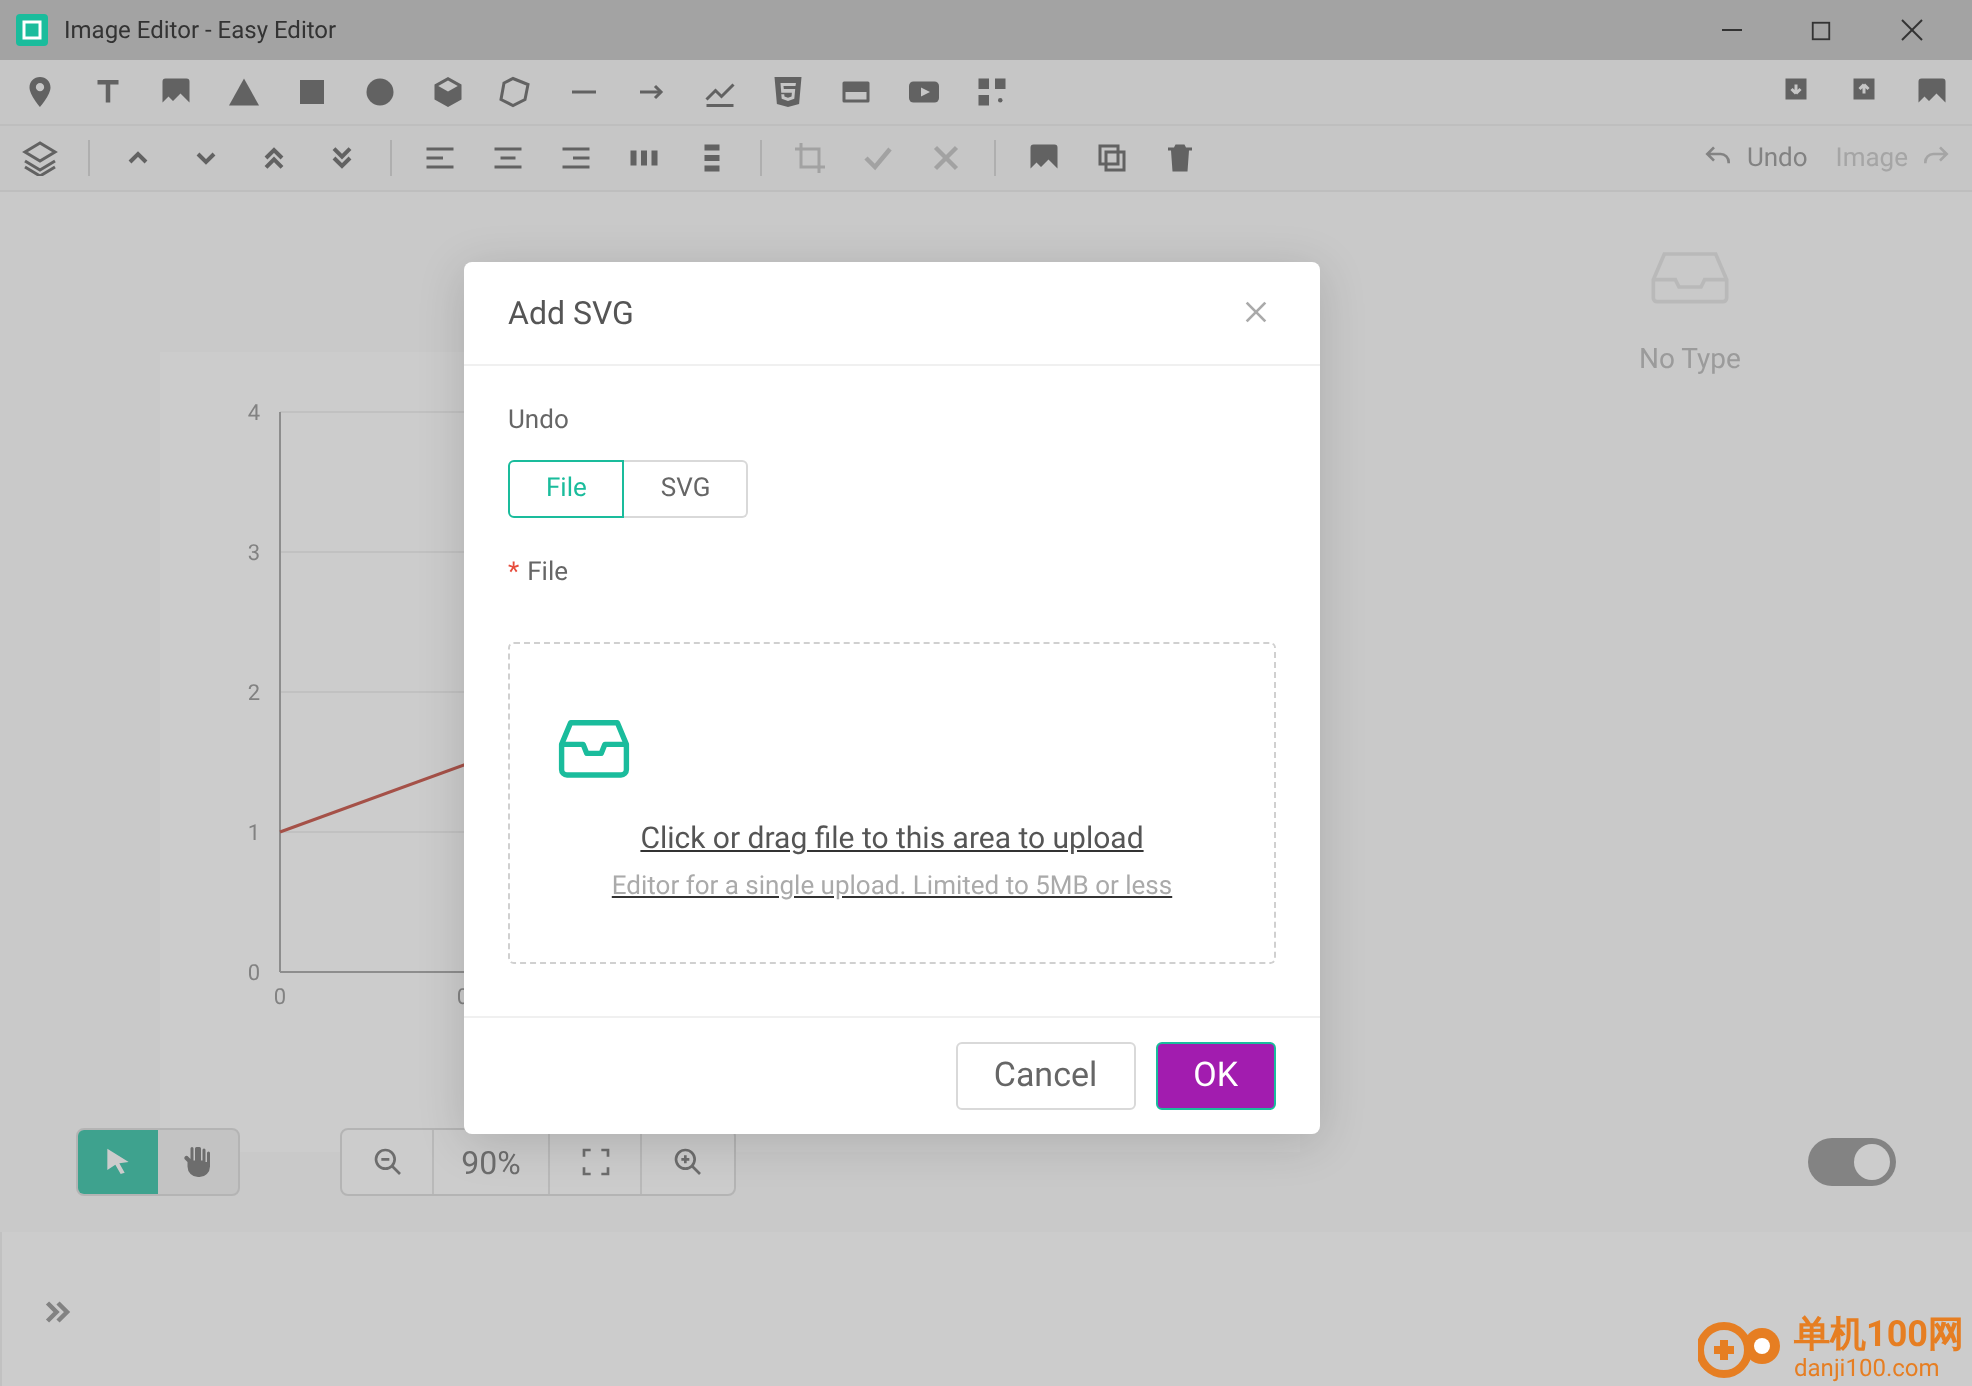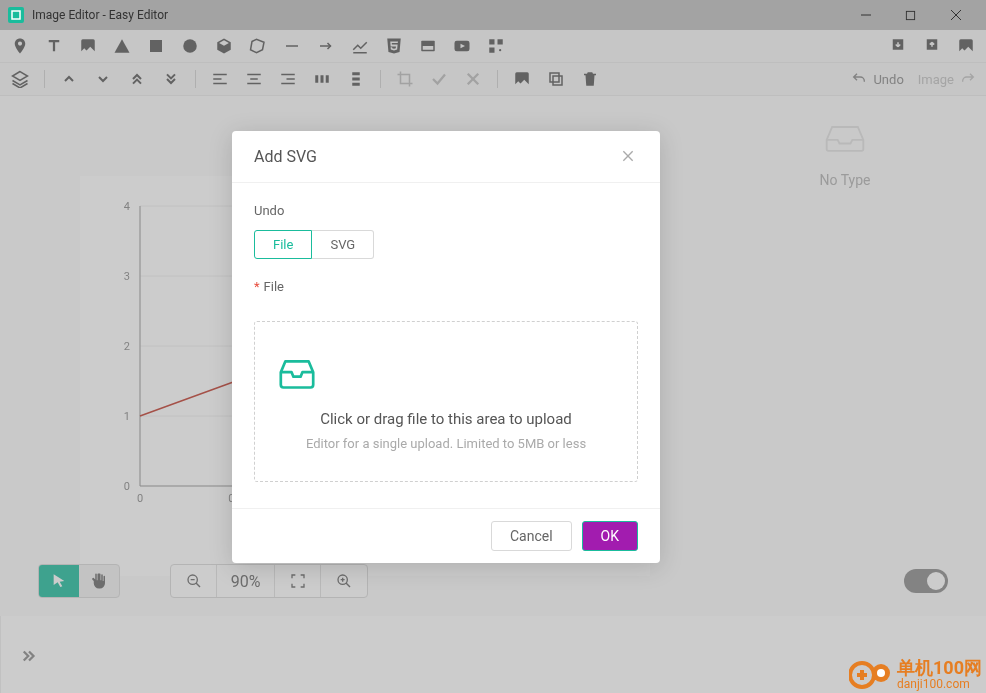--- a/index.html
+++ b/index.html
@@ -58,26 +58,26 @@
 .modal-close { width: 18px; height: 18px; color: #aaa; cursor: pointer; }
 .modal-body { padding: 20px 22px 26px; }
 .form-label { font-size: 13px; color: #666; margin-bottom: 12px; }
 .seg { display: flex; }
 .seg .seg-btn { padding: 6px 18px; border: 1px solid #d9d9d9; font-size: 13px; color: #666; cursor: pointer; background:#fff;}
 .seg .seg-btn:first-child { border-radius: 3px 0 0 3px; }
 .seg .seg-btn:last-child { border-radius: 0 3px 3px 0; border-left: none;}
 .seg .seg-btn.active { border-color: #1abc9c; color: #1abc9c; z-index: 1; border-left: 1px solid #1abc9c; }
 .req-label { font-size: 13px; color: #666; margin: 20px 0 27px; }
 .req-label .star { color: #e74c3c; margin-right: 4px; }
-.upload-area { border: 1px dashed #d0d0d0; border-radius: 3px; padding: 34px 20px 30px; text-align: center; cursor: pointer; }
+.upload-area { border: 1px dashed #d0d0d0; border-radius: 3px; padding: 34px 20px 30px; text-align: center; cursor: pointer; text-decoration: underline; }
 .upload-icon { color: #1abc9c; margin-bottom: 18px; }
 .upload-main { font-size: 15px; color: #555; margin-bottom: 8px; }
 .upload-sub { font-size: 13px; color: #aaa; }
 .modal-footer { border-top: 1px solid #f0f0f0; padding: 12px 22px; display: flex; justify-content: flex-end; gap: 10px; }
-.btn { padding: 6px 18px; border-radius: 3px; font-size: 14px; cursor: pointer; }
+.btn { padding: 6px 18px; border-radius: 3px; font-size: 17px; cursor: pointer; }
 .btn-default { background: #fff; border: 1px solid #d9d9d9; color: #666; }
 .btn-primary { background: #a21caf; border: 1px solid #1abc9c; color: #fff; }
 
 
 .watermark { position: absolute; right: 4px; bottom: 2px; font-size: 18px; color: #e67e22; font-weight: bold; display:flex; align-items:center; gap:4px; z-index:20;}
 .watermark .logo { display:flex; }
 .watermark small { font-size:12px; display:block; color:#e67e22; line-height:1; font-weight:normal;}
 .watermark .txt { line-height:1;text-align:center;}
 
 svg { display: block; }

